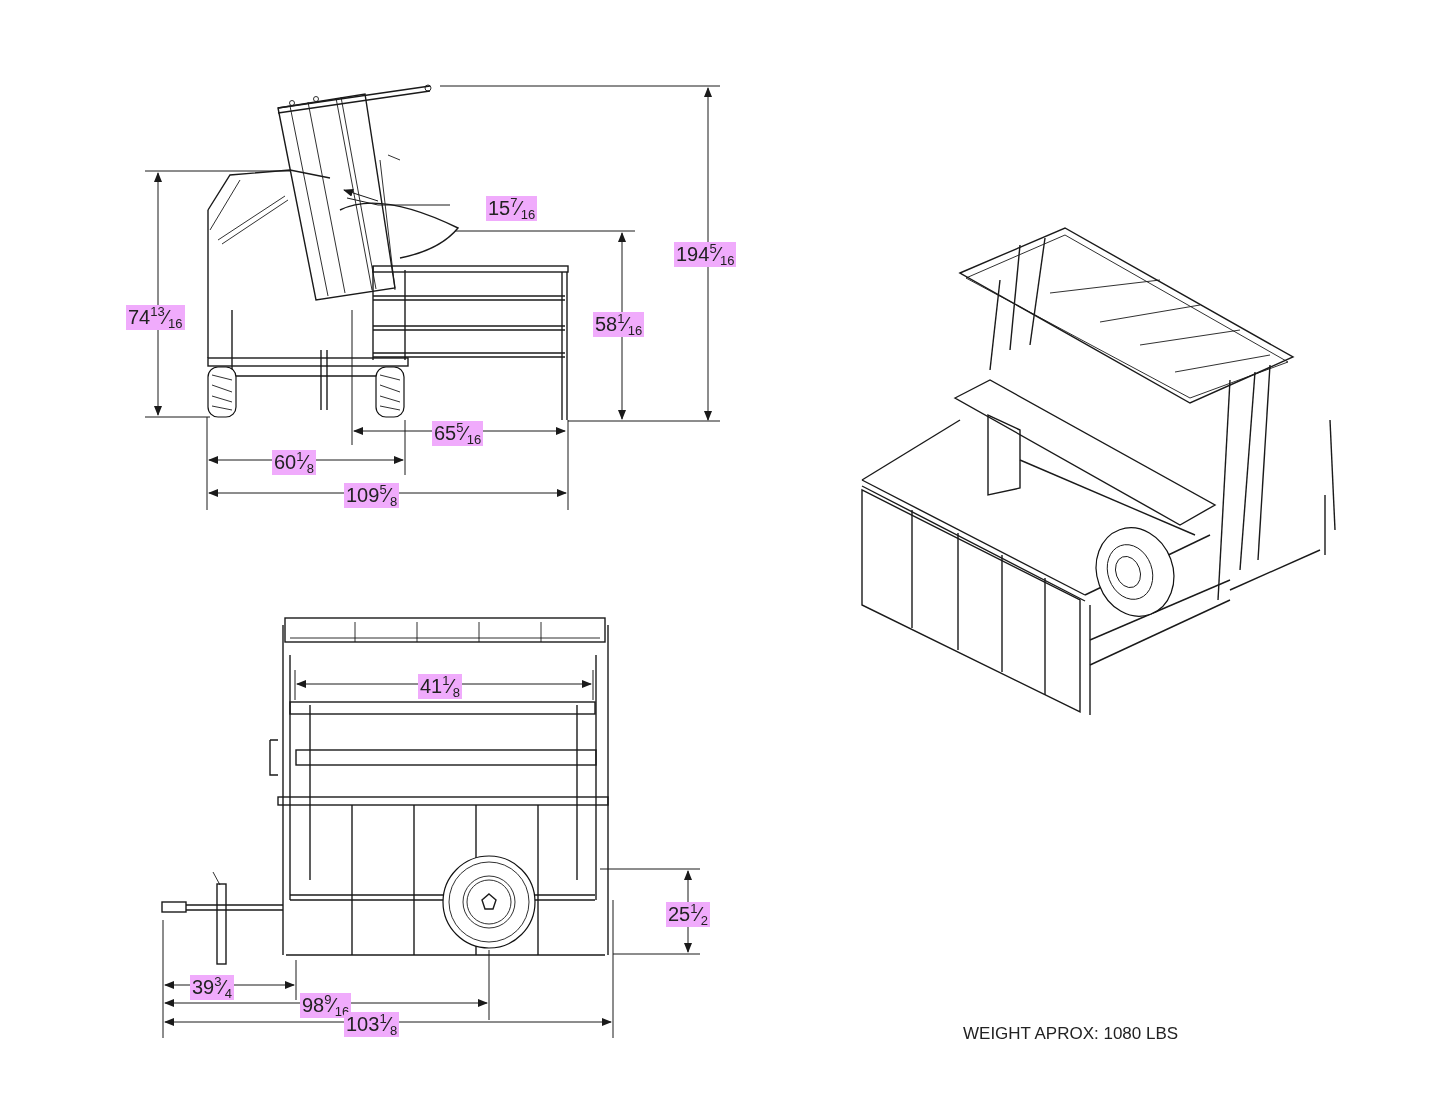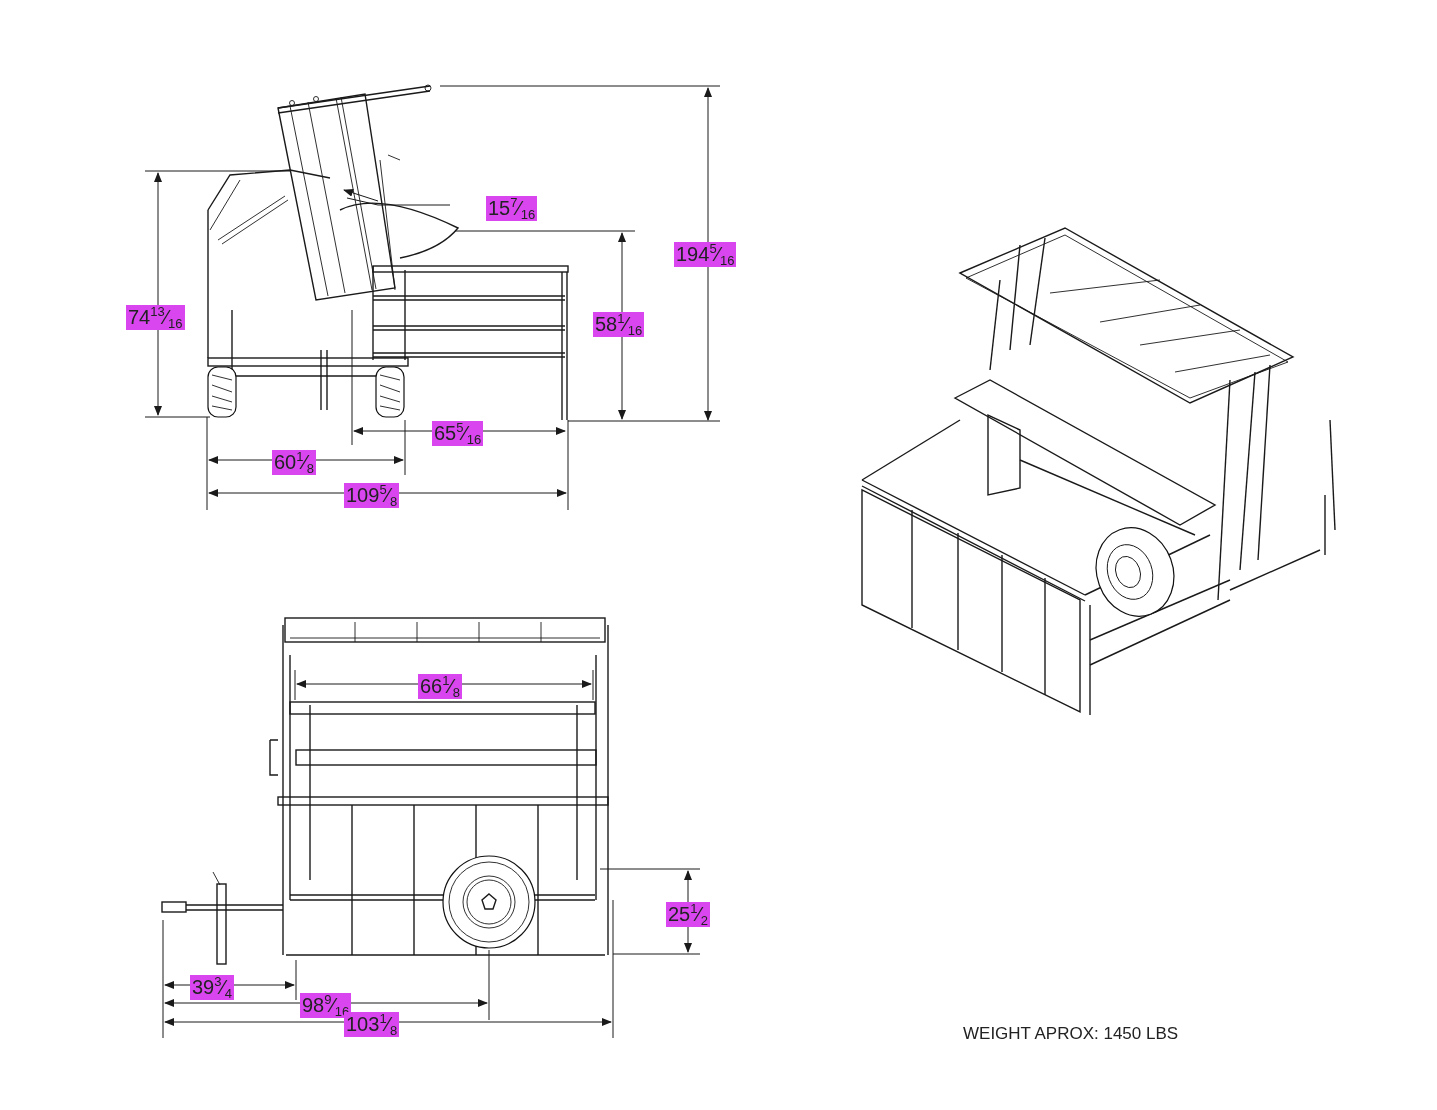--- a/index.html
+++ b/index.html
@@ -2,21 +2,21 @@
 <html><head>
 <meta charset="utf-8">
 <style>
   html, body { margin: 0; padding: 0; background: #ffffff; }
   body { width: 1437px; height: 1110px; position: relative; overflow: hidden; font-family: "Liberation Sans", sans-serif; }
   svg { position: absolute; left: 0; top: 0; }
   .ln { stroke: #1a1a1a; stroke-width: 1.4; fill: none; }
   .lt { stroke: #1a1a1a; stroke-width: 0.9; fill: none; }
   .dim { stroke: #1a1a1a; stroke-width: 1; fill: none; }
   .tire { stroke: #111; stroke-width: 1.2; fill: #fff; }
-  .dimtext { position: absolute; font-size: 20px; color: #222; white-space: nowrap; background: #d946ef; padding: 0 2px; line-height: 1; }
+  .dimtext { position: absolute; font-size: 20px; color: #222; white-space: nowrap; background: #f0abfc; padding: 0 2px; line-height: 1; }
   .dimtext sup { font-size: 13px; vertical-align: 8px; }
   .dimtext sub { font-size: 13px; vertical-align: -4px; }
   .note { position: absolute; font-size: 17px; color: #222; white-space: nowrap; }
 </style>
 </head>
 <body>
 
 <svg width="1437" height="1110" viewBox="0 0 1437 1110">
   <defs>
     <marker id="arr" markerWidth="10" markerHeight="8" refX="9" refY="4" orient="auto-start-reverse">
@@ -222,28 +222,28 @@
   <span>65</span><sup>5</sup>⁄<sub>16</sub>
 </div>
 <div class="dimtext" style="left:272px; top:450px;">
   <span>60</span><sup>1</sup>⁄<sub>8</sub>
 </div>
 <div class="dimtext" style="left:344px; top:483px;">
   <span>109</span><sup>5</sup>⁄<sub>8</sub>
 </div>
 
 <div class="dimtext" style="left:418px; top:674px;">
-  <span>66</span><sup>1</sup>⁄<sub>8</sub>
+  <span>41</span><sup>1</sup>⁄<sub>8</sub>
 </div>
 <div class="dimtext" style="left:666px; top:902px;text-align:center;">
   <span>25</span><sup>1</sup>⁄<sub>2</sub>
 </div>
 <div class="dimtext" style="left:190px; top:975px;">
   <span>39</span><sup>3</sup>⁄<sub>4</sub>
 </div>
 <div class="dimtext" style="left:300px; top:993px;">
   <span>98</span><sup>9</sup>⁄<sub>16</sub>
 </div>
 <div class="dimtext" style="left:344px; top:1012px;">
   <span>103</span><sup>1</sup>⁄<sub>8</sub>
 </div>
 
-<div class="note" style="left:963px; top:1024px;">WEIGHT APROX: 1450 LBS</div>
+<div class="note" style="left:963px; top:1024px;">WEIGHT APROX: 1080 LBS</div>
 
 </body></html>

